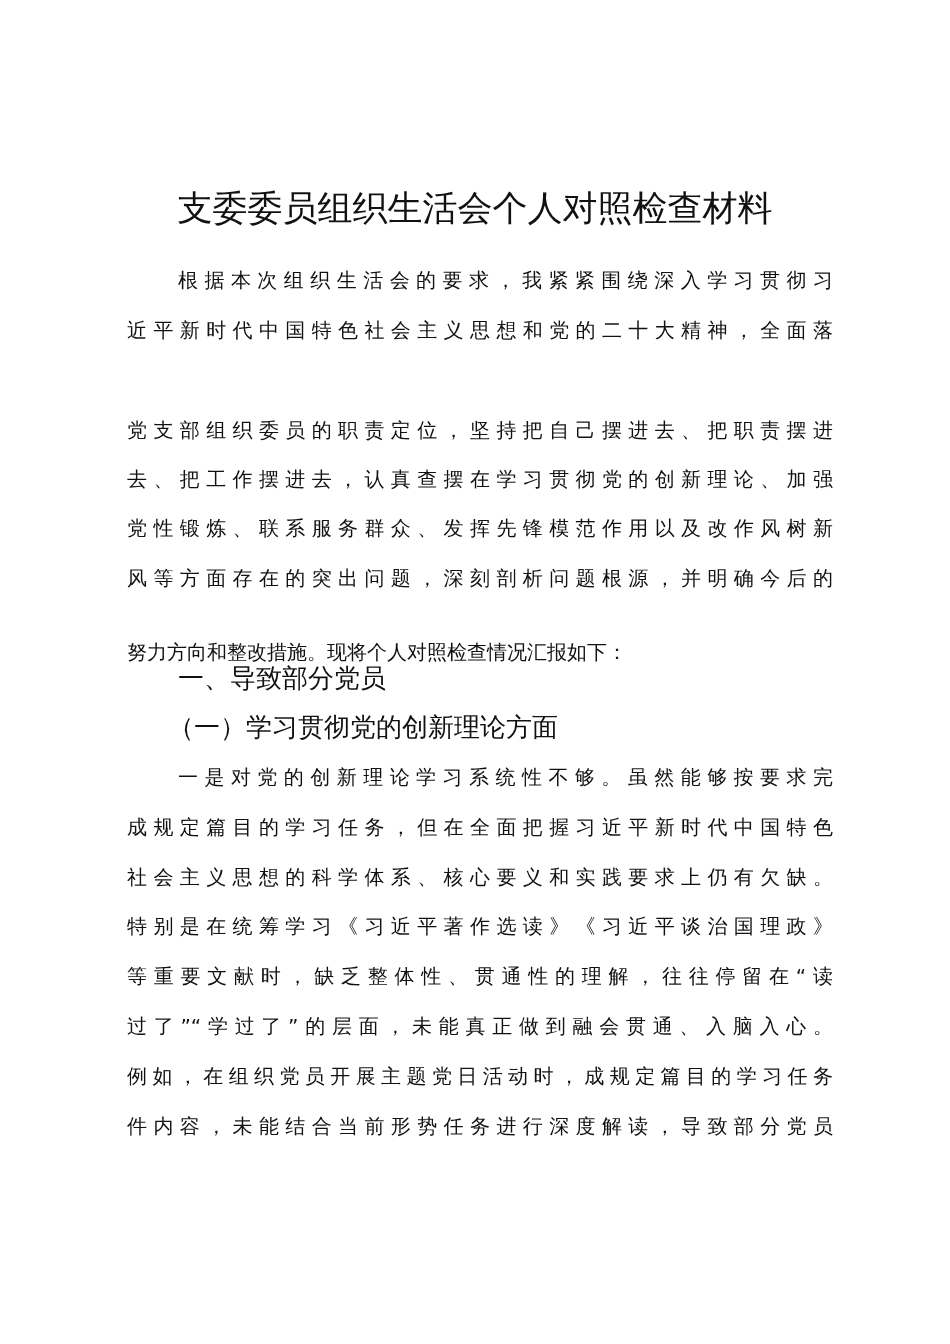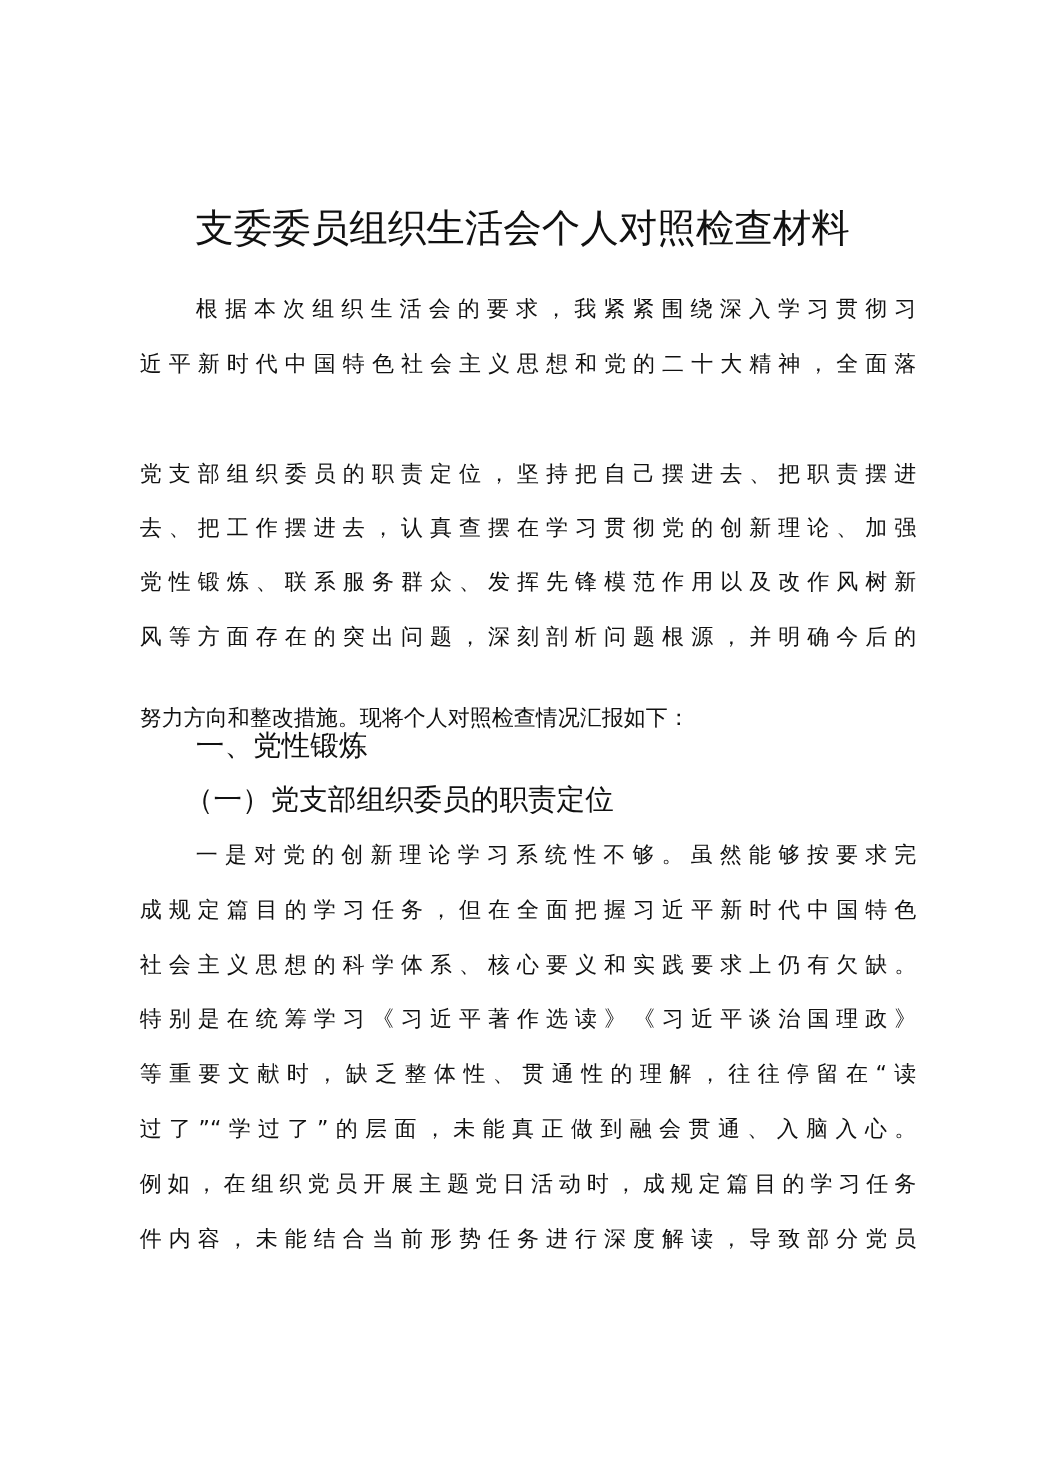--- a/index.html
+++ b/index.html
@@ -66,23 +66,23 @@
   <div class="title">支委委员组织生活会个人对照检查材料</div>
 
   <div class="line indent" style="top:263px;">根据本次组织生活会的要求，我紧紧围绕深入学习贯彻习</div>
   <div class="line" style="top:313px;">近平新时代中国特色社会主义思想和党的二十大精神，全面落</div>
   <div class="line" style="top:462px;">去、把工作摆进去，认真查摆在学习贯彻党的创新理论、加强</div>
   <div class="line" style="top:413px;">党支部组织委员的职责定位，坚持把自己摆进去、把职责摆进</div>
   <div class="line" style="top:511px;">党性锻炼、联系服务群众、发挥先锋模范作用以及改作风树新</div>
   <div class="line" style="top:561px;">风等方面存在的突出问题，深刻剖析问题根源，并明确今后的</div>
   <div class="line last" style="top:611px;">努力方向和整改措施。现将个人对照检查情况汇报如下：</div>
 
-  <div class="heading" style="left:178px; top:661px;">一、党性锻炼</div>
+  <div class="heading" style="left:178px; top:661px;">一、导致部分党员</div>
 
-  <div class="heading" style="left:168px; top:710px;">（一）党支部组织委员的职责定位</div>
+  <div class="heading" style="left:168px; top:710px;">（一）学习贯彻党的创新理论方面</div>
 
   <div class="line indent" style="top:760px;">一是对党的创新理论学习系统性不够。虽然能够按要求完</div>
   <div class="line" style="top:810px;">成规定篇目的学习任务，但在全面把握习近平新时代中国特色</div>
   <div class="line" style="top:860px;">社会主义思想的科学体系、核心要义和实践要求上仍有欠缺。</div>
   <div class="line" style="top:909px;">特别是在统筹学习《习近平著作选读》《习近平谈治国理政》</div>
   <div class="line" style="top:959px;">等重要文献时，缺乏整体性、贯通性的理解，往往停留在“读</div>
   <div class="line" style="top:1009px;">过了”“学过了”的层面，未能真正做到融会贯通、入脑入心。</div>
   <div class="line" style="top:1059px;">例如，在组织党员开展主题党日活动时，成规定篇目的学习任务</div>
   <div class="line" style="top:1109px;">件内容，未能结合当前形势任务进行深度解读，导致部分党员</div>
 

